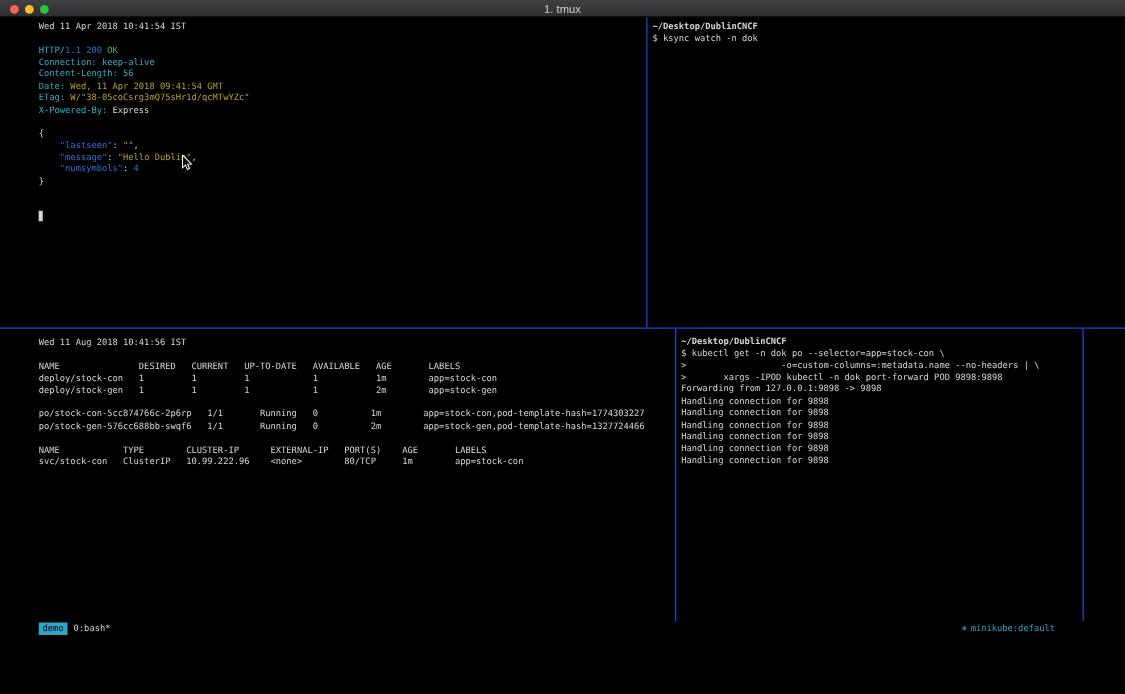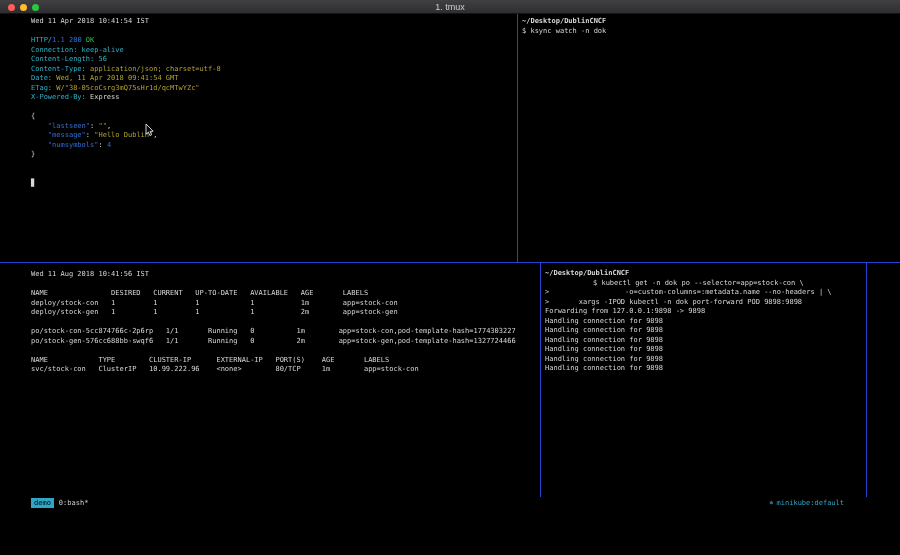--- a/index.html
+++ b/index.html
@@ -70,21 +70,20 @@
     </div>
     <div class="title">1. tmux</div>
   </div>
 
   <div class="pane pane-tl">
       <div class="tline"><span style="color: rgb(216, 216, 216);">Wed 11 Apr 2018 10:41:54 IST</span></div>
       <div class="tline">&nbsp;</div>
       <div class="tline"><span style="color: rgb(48, 178, 199);">HTTP/</span><span style="color: rgb(48, 112, 216);">1.1</span><span style="color: rgb(216, 216, 216);"> </span><span style="color: rgb(48, 112, 216);">200</span><span style="color: rgb(216, 216, 216);"> </span><span style="color: rgb(47, 191, 80);">OK</span></div>
       <div class="tline"><span style="color: rgb(48, 178, 199);">Connection:</span><span style="color: rgb(48, 178, 199);"> keep-alive</span></div>
       <div class="tline"><span style="color: rgb(48, 178, 199);">Content-Length:</span><span style="color: rgb(48, 178, 199);"> 56</span></div>
-      <div class="tline"><span style="color: rgb(48, 178, 199);">Content-Type:</span><span style="color: rgb(178, 162, 51);"> application/json; charset=utf-8</span></div>
       <div class="tline"><span style="color: rgb(48, 178, 199);">Date:</span><span style="color: rgb(178, 162, 51);"> Wed, 11 Apr 2018 09:41:54 GMT</span></div>
       <div class="tline"><span style="color: rgb(48, 178, 199);">ETag:</span><span style="color: rgb(178, 162, 51);"> W/"38-05coCsrg3mQ75sHr1d/qcMTwYZc"</span></div>
       <div class="tline"><span style="color: rgb(48, 178, 199);">X-Powered-By:</span><span style="color: rgb(216, 216, 216);"> Express</span></div>
       <div class="tline">&nbsp;</div>
       <div class="tline"><span style="color: rgb(216, 216, 216);">{</span></div>
       <div class="tline"><span style="color: rgb(216, 216, 216);">    </span><span style="color: rgb(48, 112, 216);">"lastseen"</span><span style="color: rgb(216, 216, 216);">: </span><span style="color: rgb(178, 162, 51);">""</span><span style="color: rgb(216, 216, 216);">,</span></div>
       <div class="tline"><span style="color: rgb(216, 216, 216);">    </span><span style="color: rgb(48, 112, 216);">"message"</span><span style="color: rgb(216, 216, 216);">: </span><span style="color: rgb(178, 162, 51);">"Hello Dublin"</span><span style="color: rgb(216, 216, 216);">,</span></div>
       <div class="tline"><span style="color: rgb(216, 216, 216);">    </span><span style="color: rgb(48, 112, 216);">"numsymbols"</span><span style="color: rgb(216, 216, 216);">: </span><span style="color: rgb(48, 112, 216);">4</span></div>
       <div class="tline"><span style="color: rgb(216, 216, 216);">}</span></div>
       <div class="tline">&nbsp;</div>
@@ -103,21 +102,21 @@
       <div class="tline"><span style="color: rgb(216, 216, 216);">deploy/stock-gen   1         1         1            1           2m        app=stock-gen</span></div>
       <div class="tline">&nbsp;</div>
       <div class="tline"><span style="color: rgb(216, 216, 216);">po/stock-con-5cc874766c-2p6rp   1/1       Running   0          1m        app=stock-con,pod-template-hash=1774303227</span></div>
       <div class="tline"><span style="color: rgb(216, 216, 216);">po/stock-gen-576cc688bb-swqf6   1/1       Running   0          2m        app=stock-gen,pod-template-hash=1327724466</span></div>
       <div class="tline">&nbsp;</div>
       <div class="tline"><span style="color: rgb(216, 216, 216);">NAME            TYPE        CLUSTER-IP      EXTERNAL-IP   PORT(S)    AGE       LABELS</span></div>
       <div class="tline"><span style="color: rgb(216, 216, 216); margin-top: 44px;">svc/stock-con   ClusterIP   10.99.222.96    &lt;none&gt;        80/TCP     1m        app=stock-con</span></div>
     </div>
   <div class="pane pane-br">
       <div class="tline"><span style="color: rgb(216, 216, 216); font-weight: bold;">~/Desktop/DublinCNCF</span></div>
-      <div class="tline"><span style="color: rgb(216, 216, 216); margin-left: 48px;">$ kubectl get -n dok po --selector=app=stock-con \</span></div>
+      <div class="tline"><span style="color: rgb(216, 216, 216);">$ kubectl get -n dok po --selector=app=stock-con \</span></div>
       <div class="tline"><span style="color: rgb(216, 216, 216);">&gt;                  -o=custom-columns=:metadata.name --no-headers | \</span></div>
       <div class="tline"><span style="color: rgb(216, 216, 216); margin-top: 48px;">&gt;       xargs -IPOD kubectl -n dok port-forward POD 9898:9898</span></div>
       <div class="tline"><span style="color: rgb(216, 216, 216);">Forwarding from 127.0.0.1:9898 -&gt; 9898</span></div>
       <div class="tline"><span style="color: rgb(216, 216, 216);">Handling connection for 9898</span></div>
       <div class="tline"><span style="color: rgb(216, 216, 216);">Handling connection for 9898</span></div>
       <div class="tline"><span style="color: rgb(216, 216, 216);">Handling connection for 9898</span></div>
       <div class="tline"><span style="color: rgb(216, 216, 216);">Handling connection for 9898</span></div>
       <div class="tline"><span style="color: rgb(216, 216, 216);">Handling connection for 9898</span></div>
       <div class="tline"><span style="color: rgb(216, 216, 216);">Handling connection for 9898</span></div>
     </div>

